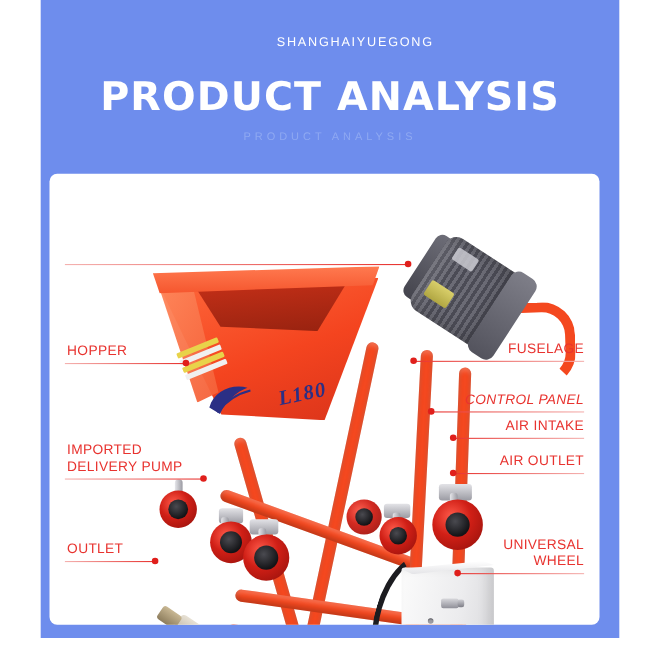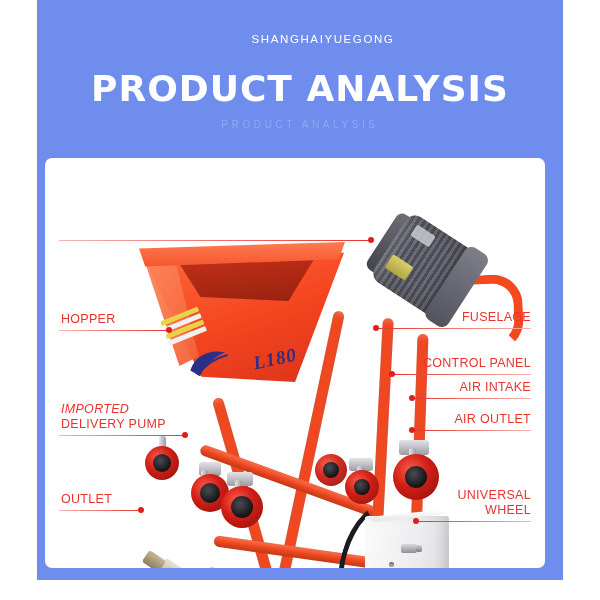--- a/index.html
+++ b/index.html
@@ -320,34 +320,34 @@
         <div class="hub" style="left:12px;top:12px;width:22px;height:22px;"></div>
       </div>
 
       <div class="rule" style="left:14px;top:82px;width:312px;"></div>
       <div class="dot" style="left:323px;top:79px;"></div>
 
       <div class="lbl" style="left:16px;top:154px;">HOPPER</div>
       <div class="rule" style="left:14px;top:172px;width:110px;"></div>
       <div class="dot" style="left:121px;top:169px;"></div>
 
-      <div class="lbl" style="left:16px;top:244px;font-style:italic;">IMPORTED</div>
+      <div class="lbl" style="left:16px;top:244px;">IMPORTED</div>
       <div class="lbl" style="left:16px;top:259px;">DELIVERY PUMP</div>
       <div class="rule" style="left:14px;top:277px;width:126px;"></div>
       <div class="dot" style="left:137px;top:274px;"></div>
 
       <div class="lbl" style="left:16px;top:334px;">OUTLET</div>
       <div class="rule" style="left:14px;top:352px;width:82px;"></div>
       <div class="dot" style="left:93px;top:349px;"></div>
 
       <div class="lbl r" style="right:14px;top:152px;">FUSELAGE</div>
       <div class="rule rev" style="left:332px;top:170px;width:154px;"></div>
       <div class="dot" style="left:328px;top:167px;"></div>
 
-      <div class="lbl r" style="right:14px;top:198px;">CONTROL PANEL</div>
+      <div class="lbl r" style="right:14px;top:198px;font-style:italic;">CONTROL PANEL</div>
       <div class="rule rev" style="left:348px;top:216px;width:138px;"></div>
       <div class="dot" style="left:344px;top:213px;"></div>
 
       <div class="lbl r" style="right:14px;top:222px;">AIR INTAKE</div>
       <div class="rule rev" style="left:368px;top:240px;width:118px;"></div>
       <div class="dot" style="left:364px;top:237px;"></div>
 
       <div class="lbl r" style="right:14px;top:254px;">AIR OUTLET</div>
       <div class="rule rev" style="left:368px;top:272px;width:118px;"></div>
       <div class="dot" style="left:364px;top:269px;"></div>

